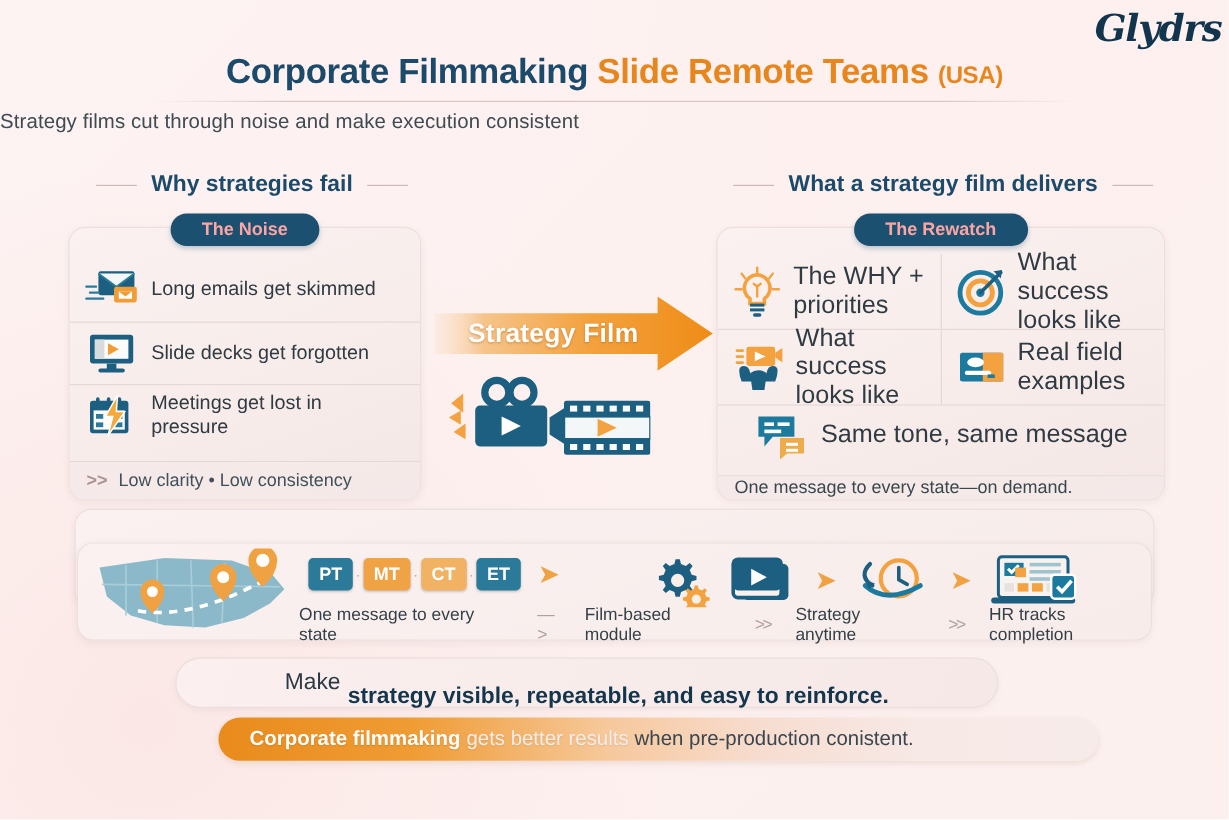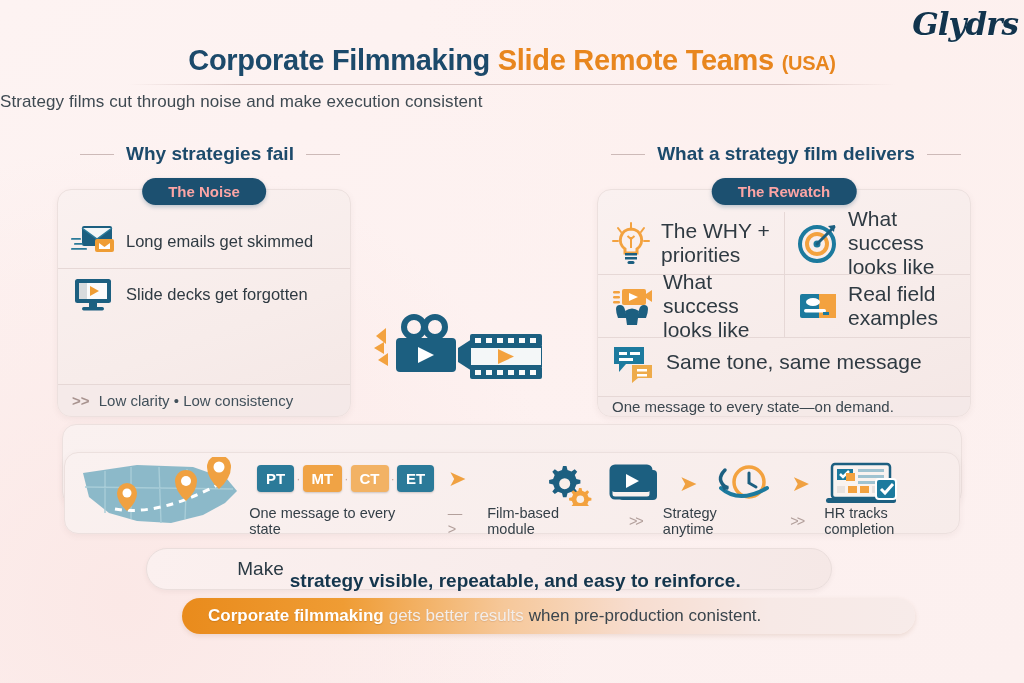--- a/index.html
+++ b/index.html
@@ -87,21 +87,21 @@
     padding: 7px 14px; font-size: 15px; color: #41505a;
   }
   .chev { color: #a8938f; font-weight: 700; margin-right: 5px; }
 
   
   .r-grid { position: absolute; top: 22px; left: 0; width: 100%; }
   .r-rowpair { display: flex; }
   .r-cell { flex: 1 1 50%; display: flex; align-items: center; gap: 9px; padding: 8px 8px 8px 12px; height: 62px; }
   .r-cell + .r-cell { border-left: 1px solid #e6d8d6; }
   .r-rowpair + .r-rowpair { border-top: 1px solid #e6d8d6; }
-  .r-full { display: flex; align-items: center; gap: 10px; padding: 6px 12px; height: 50px; border-top: 1px solid #e6d8d6; }
+  .r-full { display: flex; align-items: center; gap: 10px; padding: 6px 12px; height: 50px; border-top: 1px solid #e6d8d6; justify-content: center; }
   .r-txt { font-size: 21px; color: #2f3a42; line-height: 1.15; }
   .r-foot {
     position: absolute; bottom: 0; left: 0; width: 100%;
     border-top: 1px solid #e6d8d6; background: rgba(244,234,232,.75);
     border-radius: 0 0 13px 13px;
     padding: 1px 14px; font-size: 15px; color: #3b474f;
   }
 
   
   .arrow-wrap { position: absolute; top: 247px; left: 362px; width: 232px; height: 62px; }
@@ -210,28 +210,57 @@
           <rect x="5" y="4" width="36" height="24" rx="2.5" fill="#1c5f80"></rect>
           <rect x="9" y="8" width="28" height="16" fill="#fbfbfb"></rect>
           <rect x="9" y="8" width="8" height="16" fill="#d8dbdd"></rect>
           <path d="M20 11 L29 16 L20 21 Z" fill="#ef9d34"></path>
           <rect x="19" y="28" width="8" height="5" fill="#1c5f80"></rect>
           <rect x="12" y="32" width="22" height="3.5" rx="1.7" fill="#1c5f80"></rect>
         </svg>
         <div class="l-txt">Slide decks get forgotten</div>
       </div>
 
+      <div class="l-row">
+        <svg class="icn" width="46" height="40" viewBox="0 0 46 40">
+          <rect x="5" y="7" width="32" height="27" rx="2.5" fill="#1c5f80"></rect>
+          <rect x="8" y="15" width="26" height="16" fill="#fbfbfb"></rect>
+          <rect x="10" y="4" width="3" height="7" rx="1.5" fill="#1c5f80"></rect>
+          <rect x="19" y="4" width="3" height="7" rx="1.5" fill="#1c5f80"></rect>
+          <rect x="28" y="4" width="3" height="7" rx="1.5" fill="#1c5f80"></rect>
+          <rect x="10" y="18" width="6" height="4" fill="#2b7a99"></rect>
+          <rect x="10" y="25" width="6" height="4" fill="#2b7a99"></rect>
+          <rect x="26" y="18" width="6" height="4" fill="#2b7a99"></rect>
+          <rect x="26" y="25" width="6" height="4" fill="#2b7a99"></rect>
+          <path d="M28 2 L18 20 L24 20 L20 36 L34 16 L27 16 Z" fill="#f5a93a" stroke="#fff" stroke-width="1.2"></path>
+        </svg>
+        <div class="l-txt">Meetings get lost in pressure</div>
+      </div>
     </div>
 
     <div class="l-foot">
       <span class="chev">&gt;&gt;</span>
       <span>Low clarity • Low consistency</span>
     </div>
   </div>
 
+  <div class="arrow-wrap">
+    <svg width="232" height="62" viewBox="0 0 232 62" style="position:absolute;top:0;left:0">
+      <defs>
+        <linearGradient id="ag" x1="0" y1="0" x2="1" y2="0">
+          <stop offset="0%" stop-color="#f9dcc0" stop-opacity=".25"></stop>
+          <stop offset="18%" stop-color="#f6c48a"></stop>
+          <stop offset="55%" stop-color="#f3a23f"></stop>
+          <stop offset="100%" stop-color="#ef8c16"></stop>
+        </linearGradient>
+      </defs>
+      <path d="M0 14 H186 V0 L232 31 L186 62 V48 H0 Z" fill="url(#ag)"></path>
+    </svg>
+    <div class="arrow-label">Strategy Film</div>
+  </div>
 
   <div class="film-icons">
     <svg width="170" height="70" viewBox="0 0 170 70">
       <path d="M4 26 l10 -8 l0 16 z M2 38 l10 -6 l0 12 z M6 50 l10 -7 l0 13 z" fill="#f3a23f"></path>
       <circle cx="42" cy="17" r="10" fill="none" stroke="#1c5f80" stroke-width="6"></circle>
       <circle cx="63" cy="17" r="10" fill="none" stroke="#1c5f80" stroke-width="6"></circle>
       <rect x="24" y="28" width="60" height="34" rx="4" fill="#1c5f80"></rect>
       <path d="M46 37 L62 45 L46 53 Z" fill="#fff"></path>
       <path d="M86 38 l14 -9 v32 l-14 -9 z" fill="#1c5f80"></path>
       <g>

